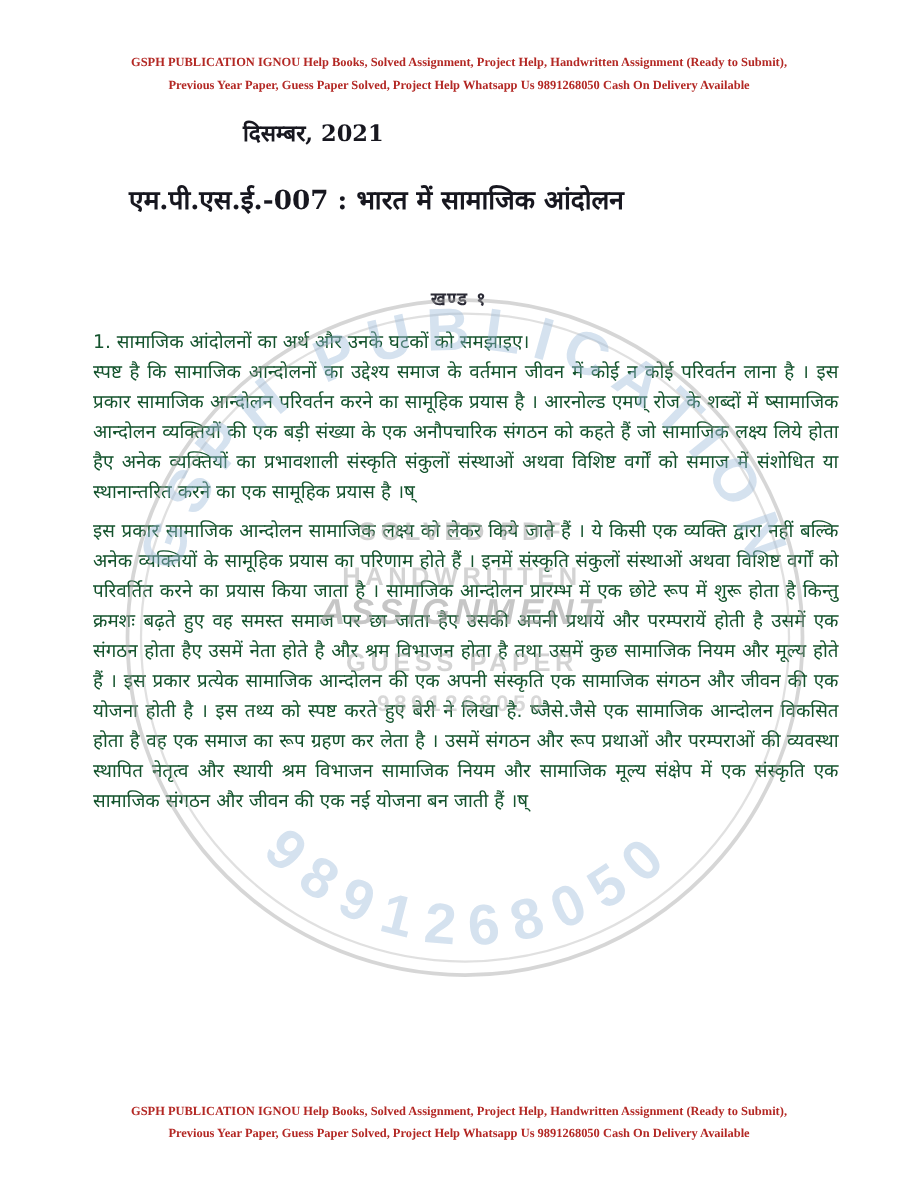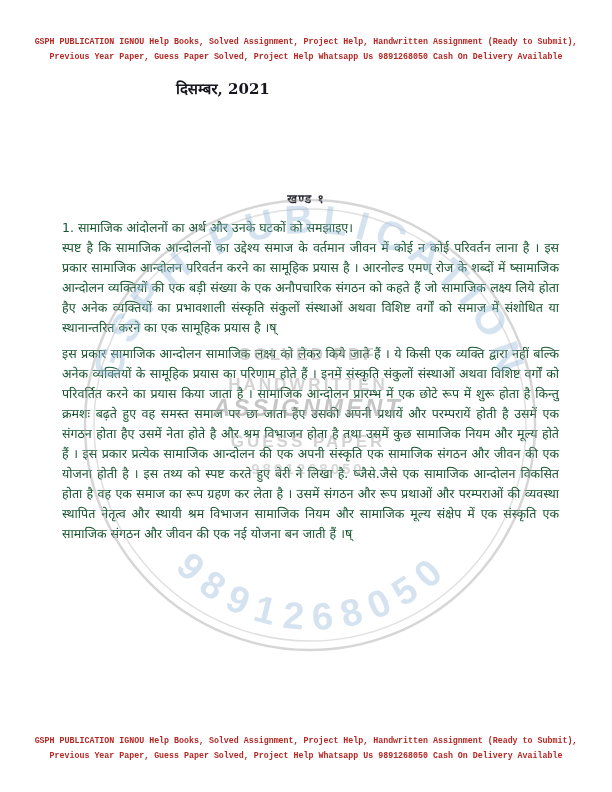--- a/index.html
+++ b/index.html
@@ -8,35 +8,34 @@
     width:612px;height:792px;
     background:#ffffff;
     overflow:hidden;
     font-family:"DejaVu Sans",sans-serif;
   }
   
   .pub-note{
     position:absolute;left:0;width:612px;
     text-align:center;
     color:#b32824;
-    font-family:Liberation Mono, monospace;
+    font-family:Liberation Serif, serif;
     font-weight:bold;
     font-size:8.3px;
     line-height:15px;
   }
   .pub-note.top{top:34px;}
   .pub-note.bottom{top:733px;}
 
   .date-line{
     position:absolute;top:78px;left:162px;
     font-family:"DejaVu Serif",serif;
     font-weight:bold;
     font-size:15px;
     color:#17171f;
-    margin-left:14px;
   }
   .course-title{
     position:absolute;top:120px;left:62px;width:378px;
     text-align:center;
     font-family:"DejaVu Serif",serif;
     font-weight:bold;
     font-size:17.5px;
     line-height:28px;
     color:#17171f;
   }
@@ -74,20 +73,21 @@
 <div class="page">
 
   <div class="pub-note top">
     <div>GSPH PUBLICATION IGNOU Help Books, Solved Assignment, Project Help, Handwritten Assignment (Ready to Submit),</div>
     <div>Previous Year Paper, Guess Paper Solved, Project Help Whatsapp Us 9891268050 Cash On Delivery Available</div>
   </div>
 
   <div class="date-line">दिसम्बर, 2021</div>
 
   <div class="course-title">
+    <div>एम.पी.एस.ई.-007 : भारत में सामाजिक आंदोलन</div>
   </div>
 
   <div class="section-heading">खण्ड १</div>
 
   <div class="body-text">
     <p class="question">1. सामाजिक आंदोलनों का अर्थ और उनके घटकों को समझाइए।</p>
     <p>स्पष्ट है कि सामाजिक आन्दोलनों का उद्देश्य समाज के वर्तमान जीवन में कोई न कोई परिवर्तन लाना है । इस प्रकार सामाजिक आन्दोलन परिवर्तन करने का सामूहिक प्रयास है । आरनोल्ड एमण् रोज के शब्दों में ष्सामाजिक आन्दोलन व्यक्तियों की एक बड़ी संख्या के एक अनौपचारिक संगठन को कहते हैं जो सामाजिक लक्ष्य लिये होता हैए अनेक व्यक्तियों का प्रभावशाली संस्कृति संकुलों संस्थाओं अथवा विशिष्ट वर्गों को समाज में संशोधित या स्थानान्तरित करने का एक सामूहिक प्रयास है ।ष्</p>
     <p>इस प्रकार सामाजिक आन्दोलन सामाजिक लक्ष्य को लेकर किये जाते हैं । ये किसी एक व्यक्ति द्वारा नहीं बल्कि अनेक व्यक्तियों के सामूहिक प्रयास का परिणाम होते हैं । इनमें संस्कृति संकुलों संस्थाओं अथवा विशिष्ट वर्गों को परिवर्तित करने का प्रयास किया जाता है । सामाजिक आन्दोलन प्रारम्भ में एक छोटे रूप में शुरू होता है किन्तु क्रमशः बढ़ते हुए वह समस्त समाज पर छा जाता हैए उसकी अपनी प्रथायें और परम्परायें होती है उसमें एक संगठन होता हैए उसमें नेता होते है और श्रम विभाजन होता है तथा उसमें कुछ सामाजिक नियम और मूल्य होते हैं । इस प्रकार प्रत्येक सामाजिक आन्दोलन की एक अपनी संस्कृति एक सामाजिक संगठन और जीवन की एक योजना होती है । इस तथ्य को स्पष्ट करते हुए बेरी ने लिखा है. ष्जैसे.जैसे एक सामाजिक आन्दोलन विकसित होता है वह एक समाज का रूप ग्रहण कर लेता है । उसमें संगठन और रूप प्रथाओं और परम्पराओं की व्यवस्था स्थापित नेतृत्व और स्थायी श्रम विभाजन सामाजिक नियम और सामाजिक मूल्य संक्षेप में एक संस्कृति एक सामाजिक संगठन और जीवन की एक नई योजना बन जाती हैं ।ष्</p>
   </div>
 

